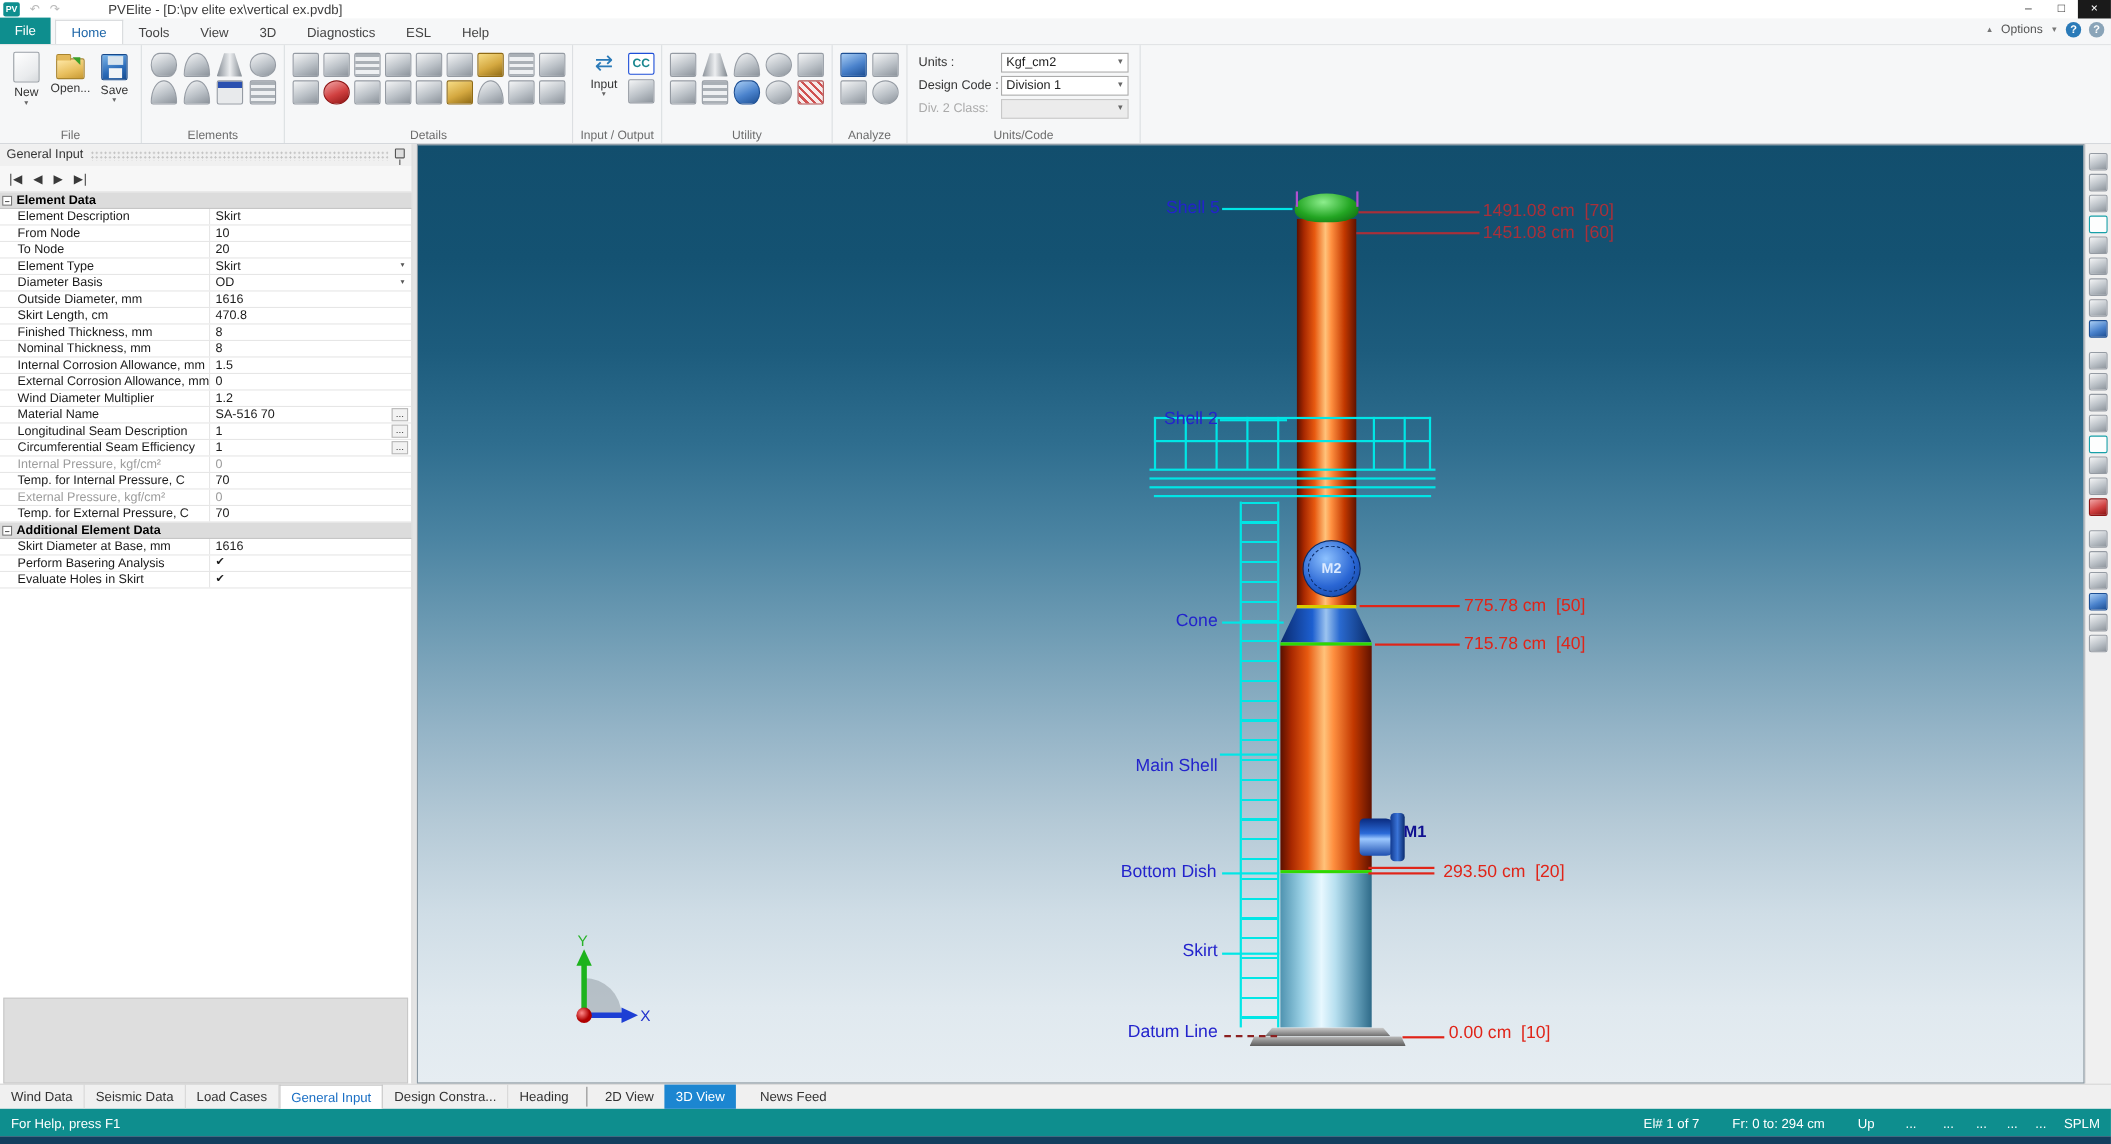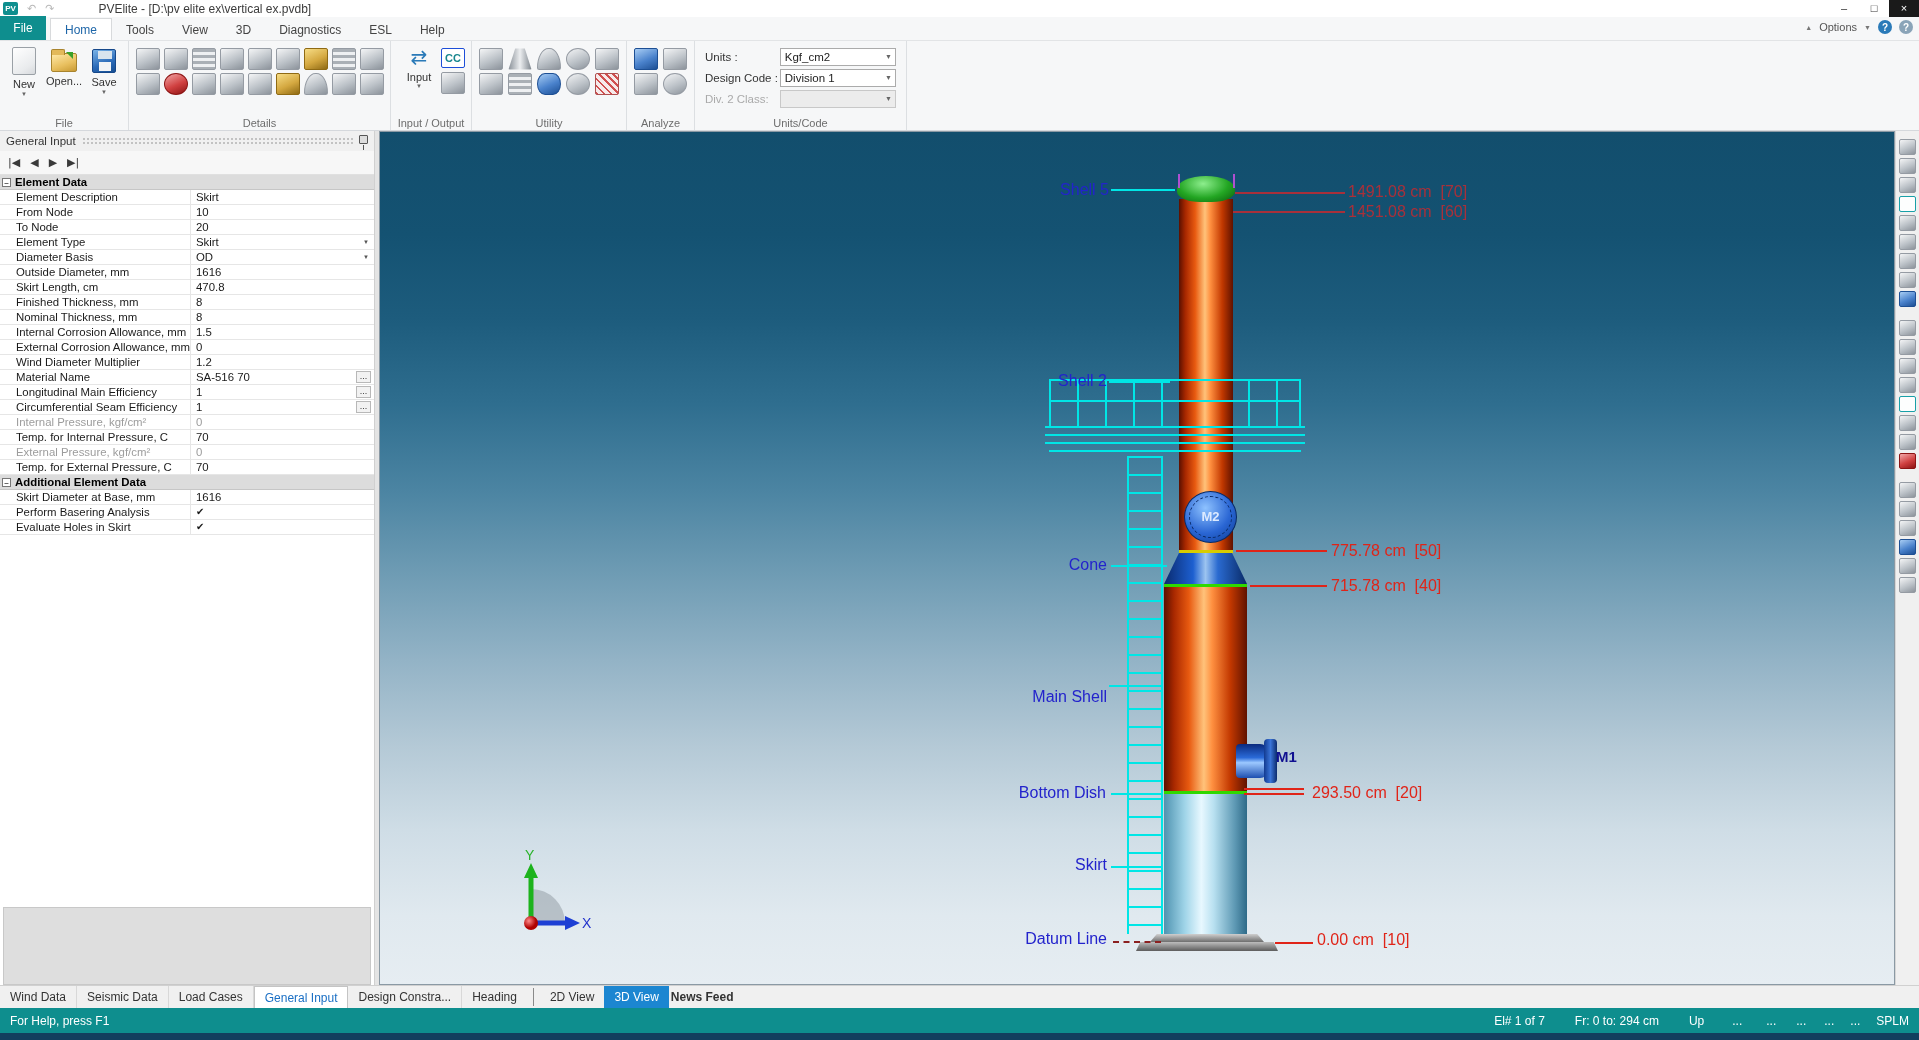--- a/index.html
+++ b/index.html
@@ -166,20 +166,33 @@
         </div>
         <div class="bigbtn">
           <span class="flop"></span>
           <span class="cap">Save</span>
           <span class="car">▼</span>
         </div>
       </div>
       <div class="glabel">File</div>
     </div>
 
+    <div class="rgroup">
+      <div class="icongrid g4">
+        <span class="i cyl"></span>
+        <span class="i dome"></span>
+        <span class="i cone"></span>
+        <span class="i round"></span>
+        <span class="i dome"></span>
+        <span class="i dome"></span>
+        <span class="i arch"></span>
+        <span class="i lines"></span>
+      </div>
+      <div class="glabel">Elements</div>
+    </div>
 
     <div class="rgroup">
       <div class="icongrid g9">
         <span class="i"></span>
         <span class="i"></span>
         <span class="i lines"></span>
         <span class="i"></span>
         <span class="i"></span>
         <span class="i"></span>
         <span class="i gold"></span>
@@ -359,21 +372,21 @@
             </div>
           </div>
         <div class="prow">
             <div class="pl">Material Name</div>
             <div class="pv">
               <span>SA-516 70</span>
               <span class="browse">...</span>
             </div>
           </div>
         <div class="prow">
-            <div class="pl">Longitudinal Main Efficiency</div>
+            <div class="pl">Longitudinal Seam Description</div>
             <div class="pv">
               <span>1</span>
               <span class="browse">...</span>
             </div>
           </div>
         <div class="prow">
             <div class="pl">Circumferential Seam Efficiency</div>
             <div class="pv">
               <span>1</span>
               <span class="browse">...</span>
@@ -553,21 +566,21 @@
   <div style="height:23px;background:#f0f0f0;border-top:1px solid #d0d0d0;display:flex;align-items:stretch;font-size:12px;color:#333;">
     <div style="padding:4px 10px;border-right:1px solid #d8d8d8;">Wind Data</div>
     <div style="padding:4px 10px;border-right:1px solid #d8d8d8;">Seismic Data</div>
     <div style="padding:4px 10px;border-right:1px solid #d8d8d8;">Load Cases</div>
     <div style="padding:4px 10px;border:1px solid #c4c4c4;border-bottom:none;background:#fff;color:#1a6fc4;">General Input</div>
     <div style="padding:4px 10px;border-right:1px solid #d8d8d8;">Design Constra...</div>
     <div style="padding:4px 10px;">Heading</div>
     <div style="width:1px;background:#8a8a8a;margin:2px 6px;"></div>
     <div style="padding:4px 10px;">2D View</div>
     <div style="padding:4px 10px;background:#1c86d1;color:#fff;">3D View</div>
-    <div style="padding:4px 2px;font-weight:bold;">News Feed</div>
+    <div style="padding:4px 22px;">News Feed</div>
   </div>
 
   <div style="height:25px;background:#0e8e8e;color:#fff;font-size:12px;display:flex;align-items:center;padding:0 10px;">
     <span>For Help, press F1</span>
     <span style="flex:1;"></span>
     <span style="margin-right:30px;">El# 1 of 7</span>
     <span style="margin-right:30px;">Fr: 0 to: 294 cm</span>
     <span style="margin-right:28px;">Up</span>
     <span style="margin-right:24px;">...</span>
     <span style="margin-right:20px;">...</span>

